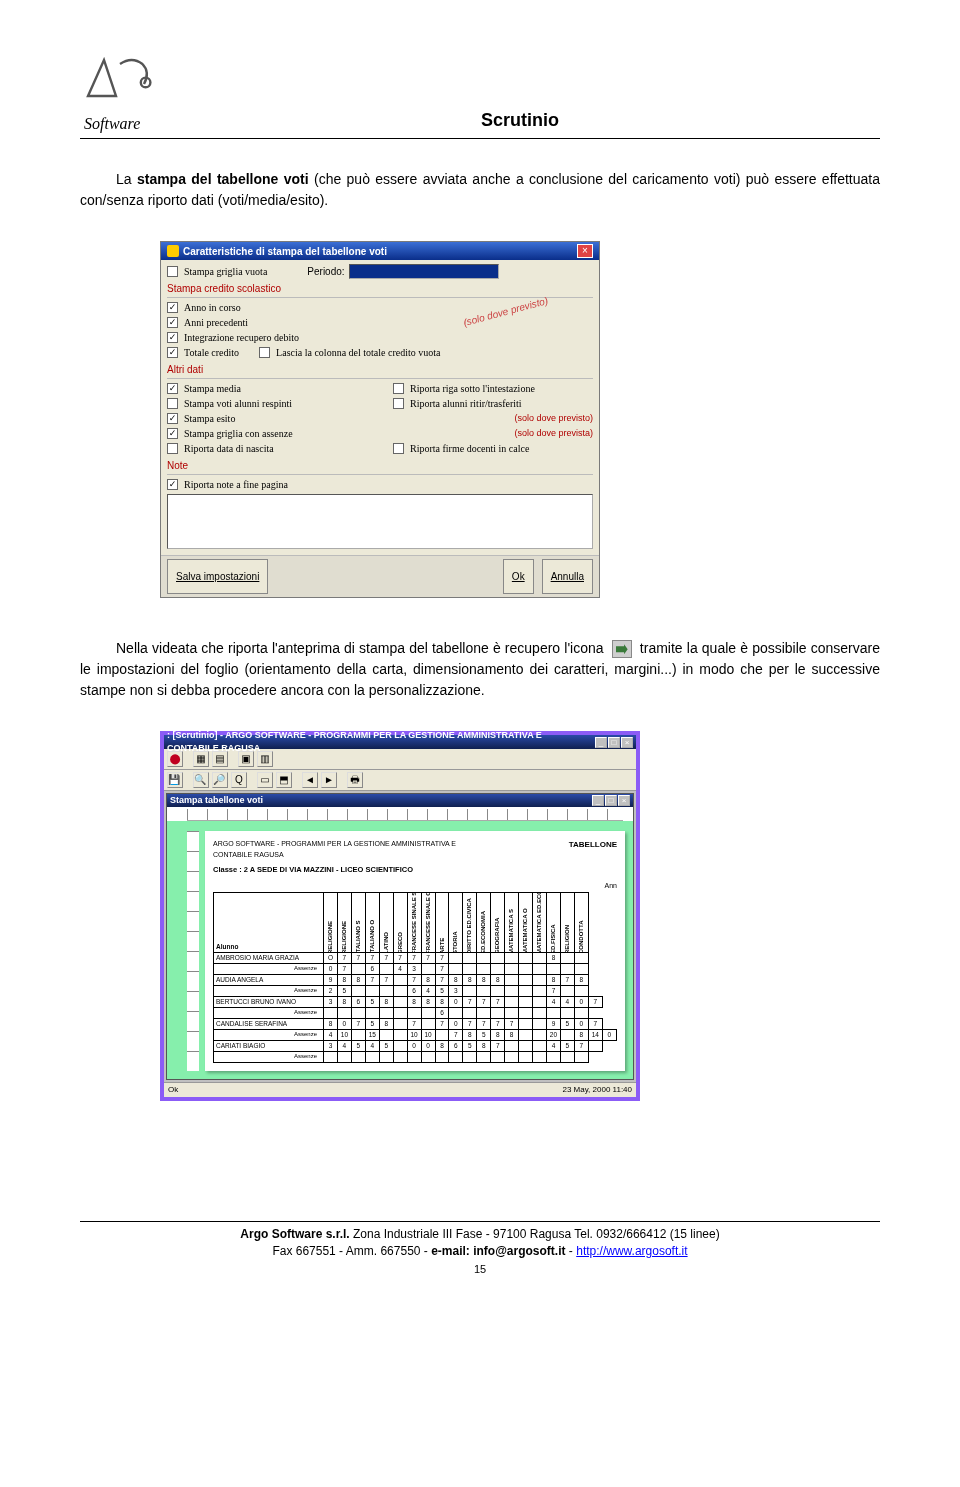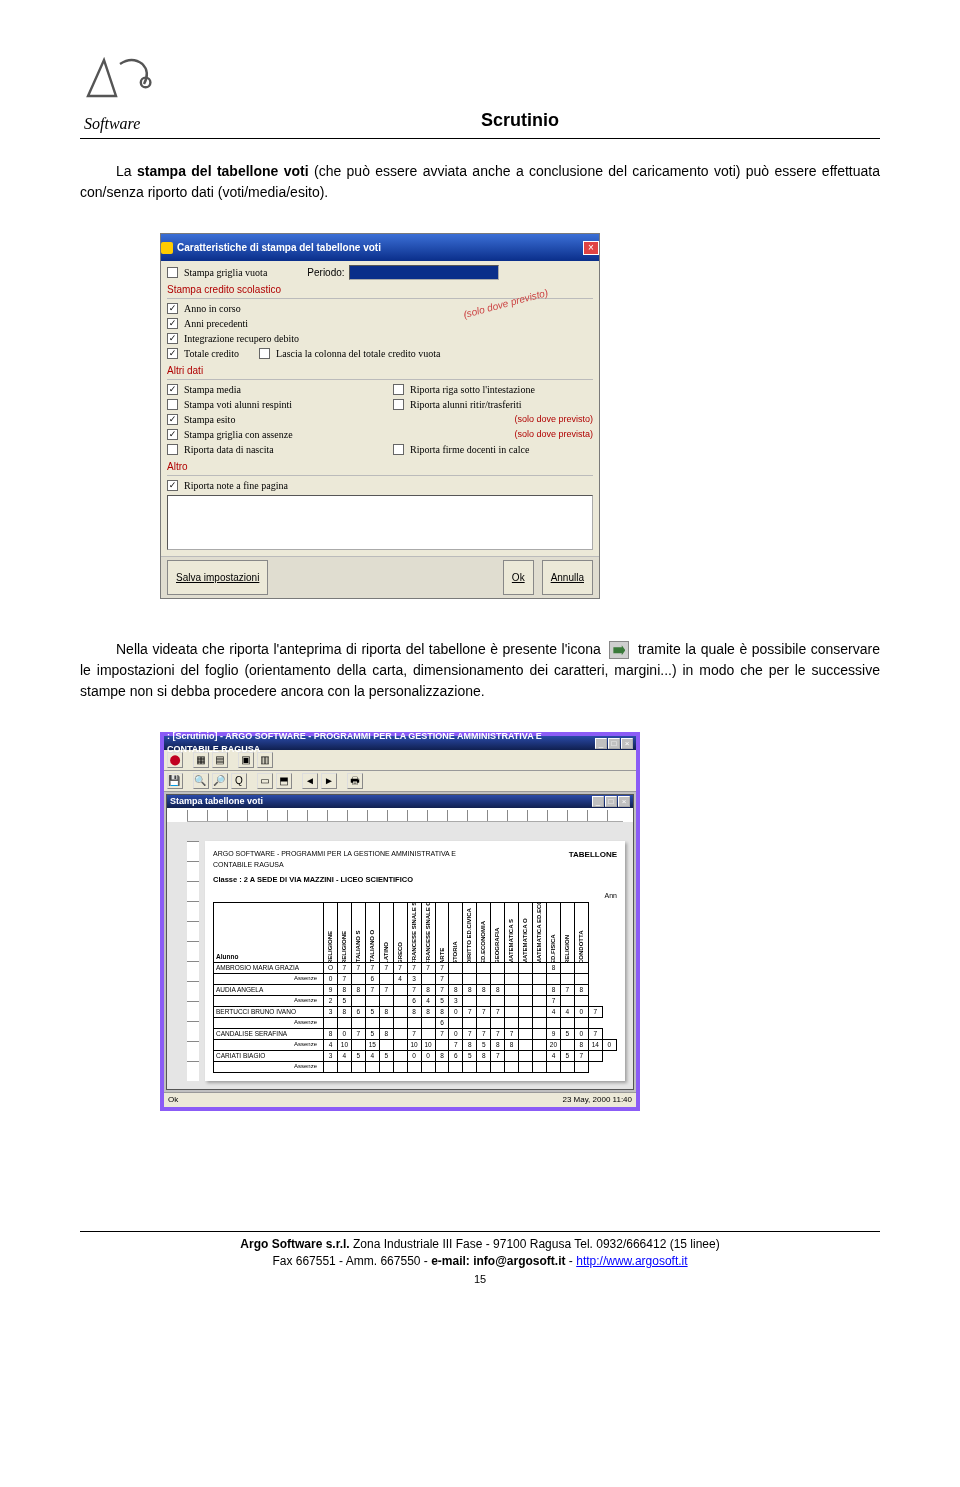--- a/index.html
+++ b/index.html
@@ -11,21 +11,21 @@
     color: #000;
     font-size: 14px;
     line-height: 1.5;
   }
   .page { padding: 50px 80px 20px 80px; position: relative; }
   .header {
     display: flex;
     align-items: flex-end;
     border-bottom: 1px solid #000;
     padding-bottom: 2px;
-    margin-bottom: 22px;
+    margin-bottom: 30px;
   }
   .logo-text {
     font-family: 'Comic Sans MS', cursive;
     font-style: italic;
     font-size: 16px;
     margin-left: 4px;
     margin-top: -4px;
   }
   .logo-svg { width: 80px; height: 60px; }
   .header-title {
@@ -46,22 +46,22 @@
     font-family: Tahoma, Arial, sans-serif;
     font-size: 10px;
     background: #ece9d8;
     color: #000;
   }
   .titlebar {
     background: linear-gradient(to bottom, #3b6fd6, #0a2e8a);
     color: #fff;
     display: flex;
     align-items: center;
-    padding: 2px 0;
-    height: 27px;
+    padding: 2px 6px;
+    height: 18px;
   }
   .titlebar .tb-icon { width: 12px; height: 12px; margin-right: 4px; display: inline-block; background: #ffcc00; border-radius: 2px; }
   .titlebar .tb-text { flex: 1; font-weight: bold; font-size: 10px; }
   .tb-close { width: 16px; height: 14px; background: #e04343; border: 1px solid #fff; text-align: center; line-height: 11px; font-size: 10px; cursor: pointer; }
   .d1-body { padding: 4px 6px 6px 6px; }
   .d1-row { display: flex; align-items: center; height: 15px; }
   .cb { width: 11px; height: 11px; border: 1px solid #666; background: #fff; margin-right: 6px; display: inline-flex; align-items: center; justify-content: center; font-size: 9px; line-height: 1; }
   .cb.checked::before { content: "✓"; color: #000; }
   .d1-label { color: #000; font-family: Liberation Serif, serif; }
   .d1-periodo-label { margin-left: 40px; color: #000; }
@@ -129,21 +129,21 @@
     color: #fff; display: flex; align-items: center; padding: 1px 3px;
     height: 13px; font-size: 9px;
   }
   .aw-sub-titlebar .txt { flex: 1; font-weight: bold; }
   .ruler {
     background: #fff; height: 12px; border-bottom: 1px solid #aaa;
     background-image: repeating-linear-gradient(to right, #888 0, #888 1px, transparent 1px, transparent 20px);
     margin: 2px 10px 0 20px;
   }
   .preview-area {
-    background: #e5e5e5; padding: 19px 8px 8px 20px; position: relative;
+    background: #86efac; padding: 10px 8px 8px 20px; position: relative;
     display: flex;
     justify-content: flex-end;
   }
   .vruler {
     background: #fff; width: 12px; margin-right: 6px;
     background-image: repeating-linear-gradient(to bottom, #888 0, #888 1px, transparent 1px, transparent 20px);
   }
   .paper {
     background: #fff; flex: 1; padding: 8px; font-size: 7px;
     box-shadow: 2px 2px 3px rgba(0,0,0,0.3);
@@ -260,39 +260,39 @@
       </div>
       <div class="d1-row">
         <span class="cb"></span>
           <span class="d1-label">Riporta data di nascita</span>
         <span class="right-col">
             <span class="cb"></span>
             <span class="d1-label">Riporta firme docenti in calce</span>
           </span>
       </div>
 
-      <div class="d1-grouphdr">Altro</div>
+      <div class="d1-grouphdr">Note</div>
       <div class="d1-hr"></div>
       <div class="d1-row">
         <span class="cb checked"></span>
           <span class="d1-label">Riporta note a fine pagina</span>
       </div>
       <div class="d1-notes"></div>
     </div>
     <div class="d1-btnrow">
       <span class="d1-btn">Salva impostazioni</span>
       <span class="spacer"></span>
       <span class="d1-btn">Ok</span>
       <span style="width:8px;"></span>
       <span class="d1-btn">Annulla</span>
     </div>
   </div>
 
   <p class="body-text">
-    <span>Nella videata che riporta l'anteprima di riporta del tabellone è presente l'icona</span>
+    <span>Nella videata che riporta l'anteprima di stampa del tabellone è recupero l'icona</span>
     <span class="inline-icon"></span>
     <span>tramite la quale è possibile conservare le impostazioni del foglio (orientamento della carta, dimensionamento dei caratteri, margini...) in modo che per le successive stampe non si debba procedere ancora con la personalizzazione.</span>
   </p>
 
   <div class="appwin">
     <div class="aw-titlebar">
       <span class="txt">: [Scrutinio] - ARGO SOFTWARE - PROGRAMMI PER LA GESTIONE AMMINISTRATIVA E CONTABILE RAGUSA</span>
       <div class="aw-btns">
         <div class="aw-btn">_</div>
         <div class="aw-btn">□</div>

